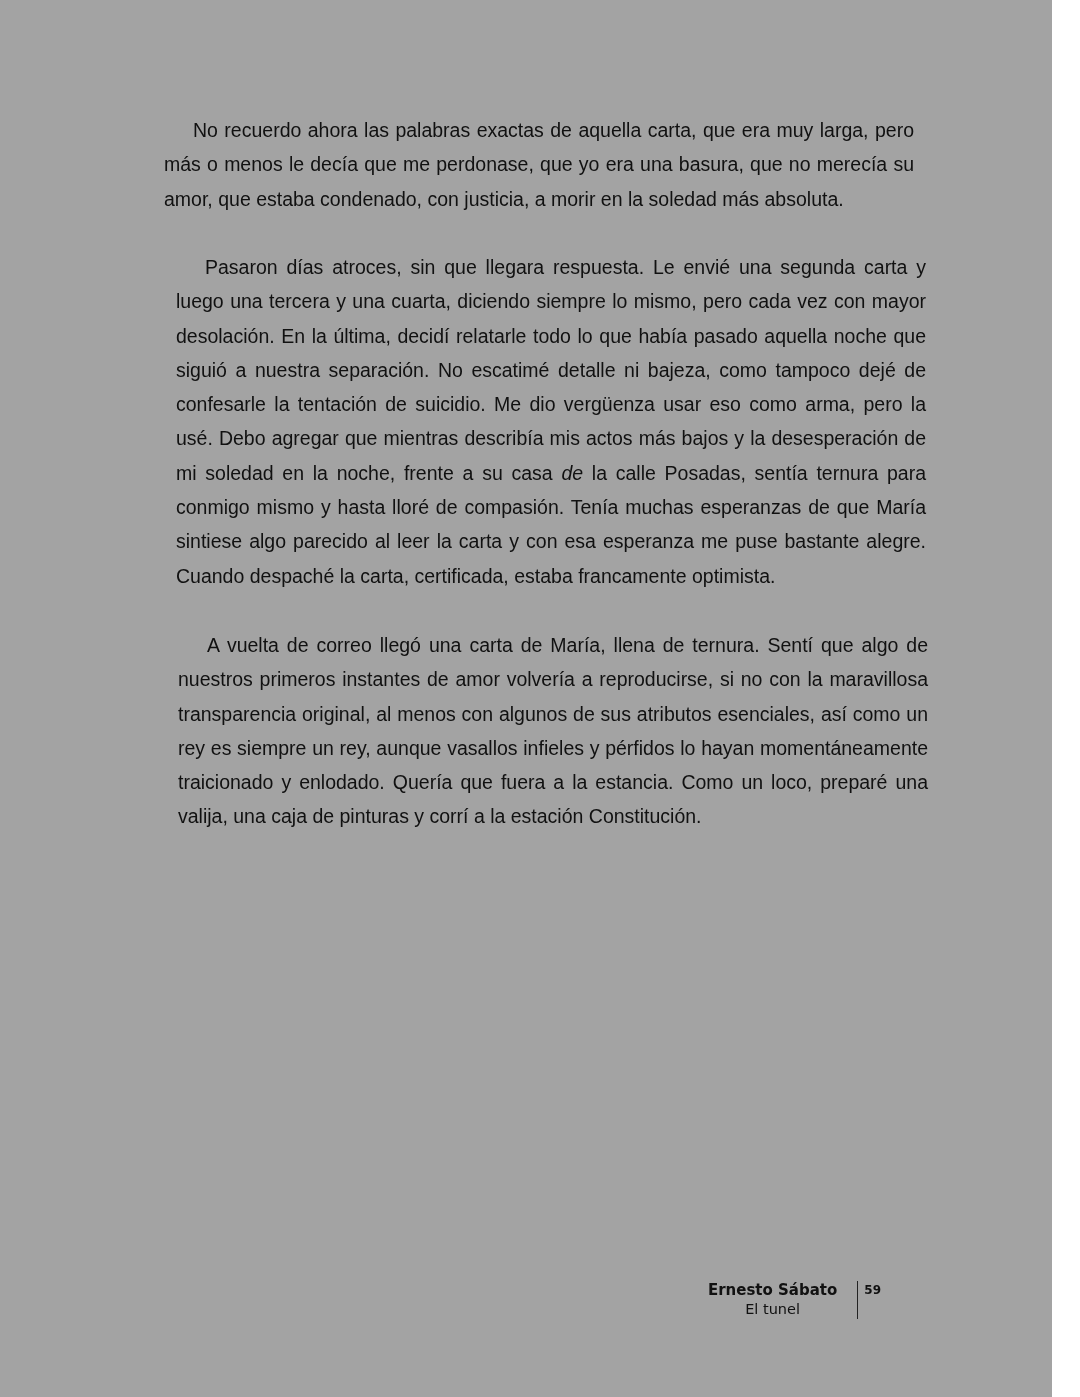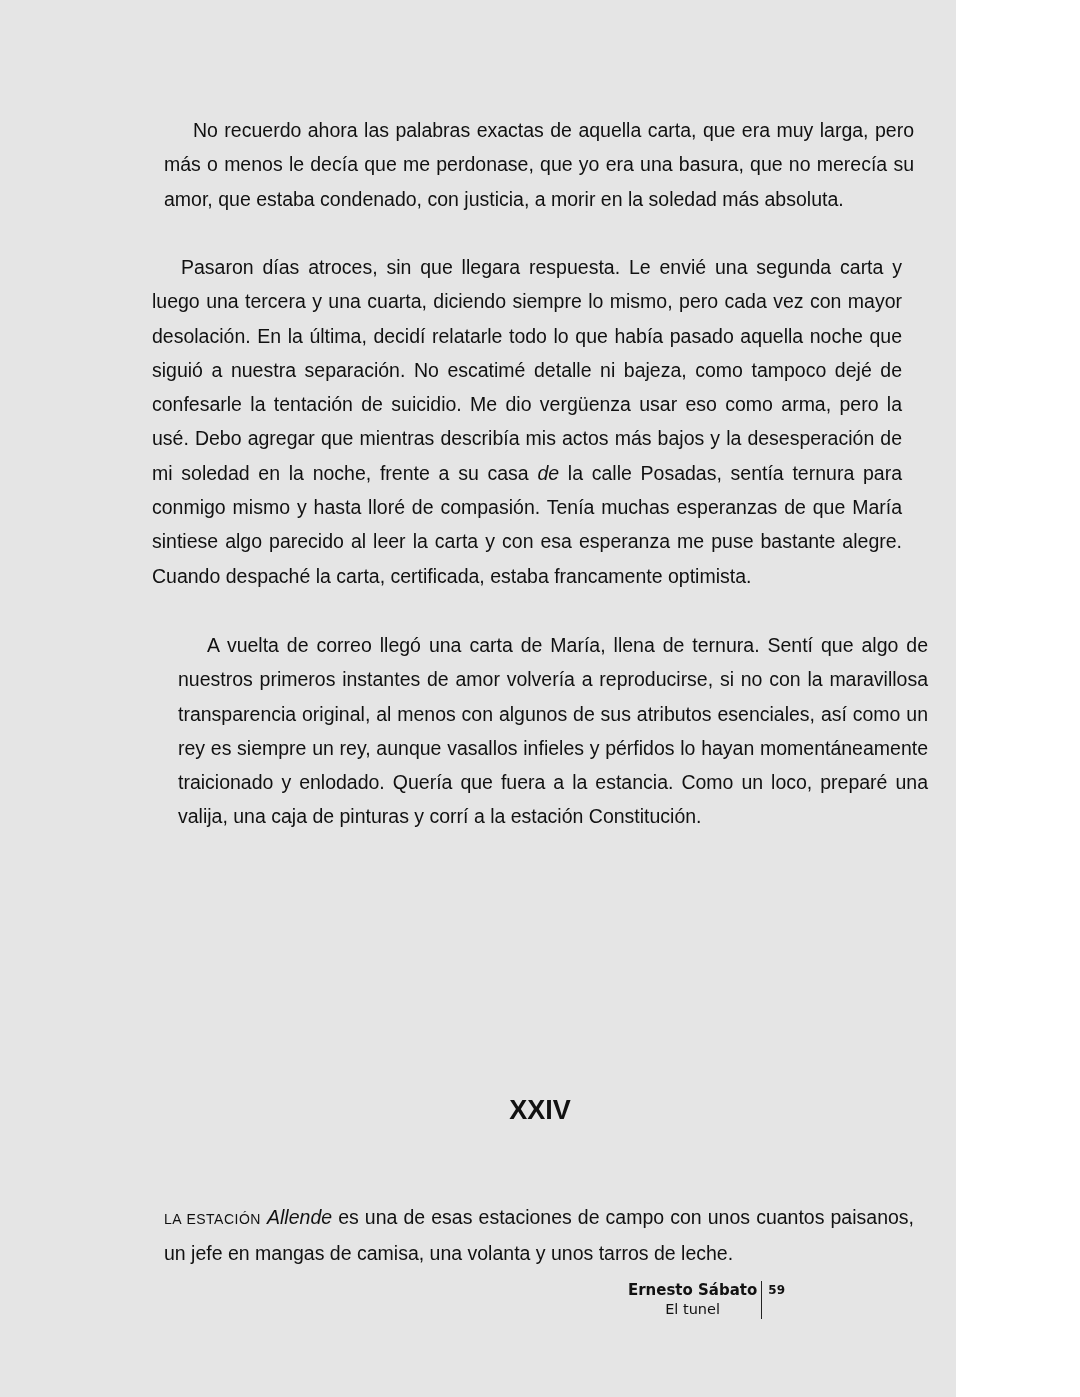--- a/index.html
+++ b/index.html
@@ -1,63 +1,61 @@
 <!DOCTYPE html>
 <html><head>
 <meta charset="utf-8">
 <style>
   html, body { margin: 0; padding: 0; background: #ffffff; }
   body { width: 1080px; height: 1397px; position: relative; overflow: hidden; }
-  .page { position: absolute; left: 0; top: 0; width: 956px; height: 1397px; background: #e5e5e5; }
+  .page { position: absolute; left: 0; top: 0; width: 1052px; height: 1397px; background: #a3a3a3; }
   .para {
     position: absolute;
     font-family: "Liberation Sans", sans-serif;
     font-size: 19.5px;
     line-height: 34.3px;
     color: #111;
     text-align: justify;
     text-align-last: left;
     margin: 0;
   }
   .indent { text-indent: 29px; }
   #p1 { left: 164px; top: 113px; width: 750px; }
-  #p2 { left: 152px; top: 250px; width: 750px; }
+  #p2 { left: 176px; top: 250px; width: 750px; }
   #p3 { left: 167px; top: 628px; width: 750px; margin-left: 11px; }
   #chapter {
     position: absolute; left: 0; width: 1080px; top: 1095px;
     text-align: center;
     font-family: "Liberation Sans", sans-serif;
     font-weight: bold; font-size: 27px; color: #111;
   }
   #p4 { left: 164px; top: 1200px; width: 750px; }
   .smallcaps { font-size: 14px; letter-spacing: 0.5px; }
   .footer {
     position: absolute; right: 171px; top: 1281px;
     display: flex; align-items: stretch;
     font-family: "DejaVu Sans", sans-serif; color: #111;
   }
-  .footer-left { text-align: right; padding-right: 4px; border-right: 1.5px solid #222; }
+  .footer-left { text-align: right; padding-right: 20px; border-right: 1.5px solid #222; }
   .footer-author { font-weight: bold; font-size: 15px; line-height: 19px; }
   .footer-title { font-size: 14.5px; line-height: 19px; text-align: center; }
   .footer-page { font-weight: bold; font-size: 12px; line-height: 19px; padding-left: 6px; }
 </style>
 </head>
 <body>
 
 <div class="page">
 
   <p id="p1" class="para indent">No recuerdo ahora las palabras exactas de aquella carta, que era muy larga, pero más o menos le decía que me perdonase, que yo era una basura, que no merecía su amor, que estaba condenado, con justicia, a morir en la soledad más absoluta.</p>
 
   <p id="p2" class="para indent"><span>Pasaron días atroces, sin que llegara respuesta. Le envié una segunda carta y luego una tercera y una cuarta, diciendo siempre lo mismo, pero cada vez con mayor desolación. En la última, decidí relatarle todo lo que había pasado aquella noche que siguió a nuestra separación. No escatimé detalle ni bajeza, como tampoco dejé de confesarle la tentación de suicidio. Me dio vergüenza usar eso como arma, pero la usé. Debo agregar que mientras describía mis actos más bajos y la desesperación de mi soledad en la noche, frente a su casa </span><em>de</em><span> la calle Posadas, sentía ternura para conmigo mismo y hasta lloré de compasión. Tenía muchas esperanzas de que María sintiese algo parecido al leer la carta y con esa esperanza me puse bastante alegre. Cuando despaché la carta, certificada, estaba francamente optimista.</span></p>
 
   <p id="p3" class="para indent">A vuelta de correo llegó una carta de María, llena de ternura. Sentí que algo de nuestros primeros instantes de amor volvería a reproducirse, si no con la maravillosa transparencia original, al menos con algunos de sus atributos esenciales, así como un rey es siempre un rey, aunque vasallos infieles y pérfidos lo hayan momentáneamente traicionado y enlodado. Quería que fuera a la estancia. Como un loco, preparé una valija, una caja de pinturas y corrí a la estación Constitución.</p>
 
-  <div id="chapter">XXIV</div>
 
-  <p id="p4" class="para"><span class="smallcaps">LA ESTACIÓN</span> <em>Allende</em><span> es una de esas estaciones de campo con unos cuantos paisanos, un jefe en mangas de camisa, una volanta y unos tarros de leche.</span></p>
 
   <div class="footer">
     <div class="footer-left">
       <div class="footer-author">Ernesto Sábato</div>
       <div class="footer-title">El tunel</div>
     </div>
     <div class="footer-page">59</div>
   </div>
 
 </div>

